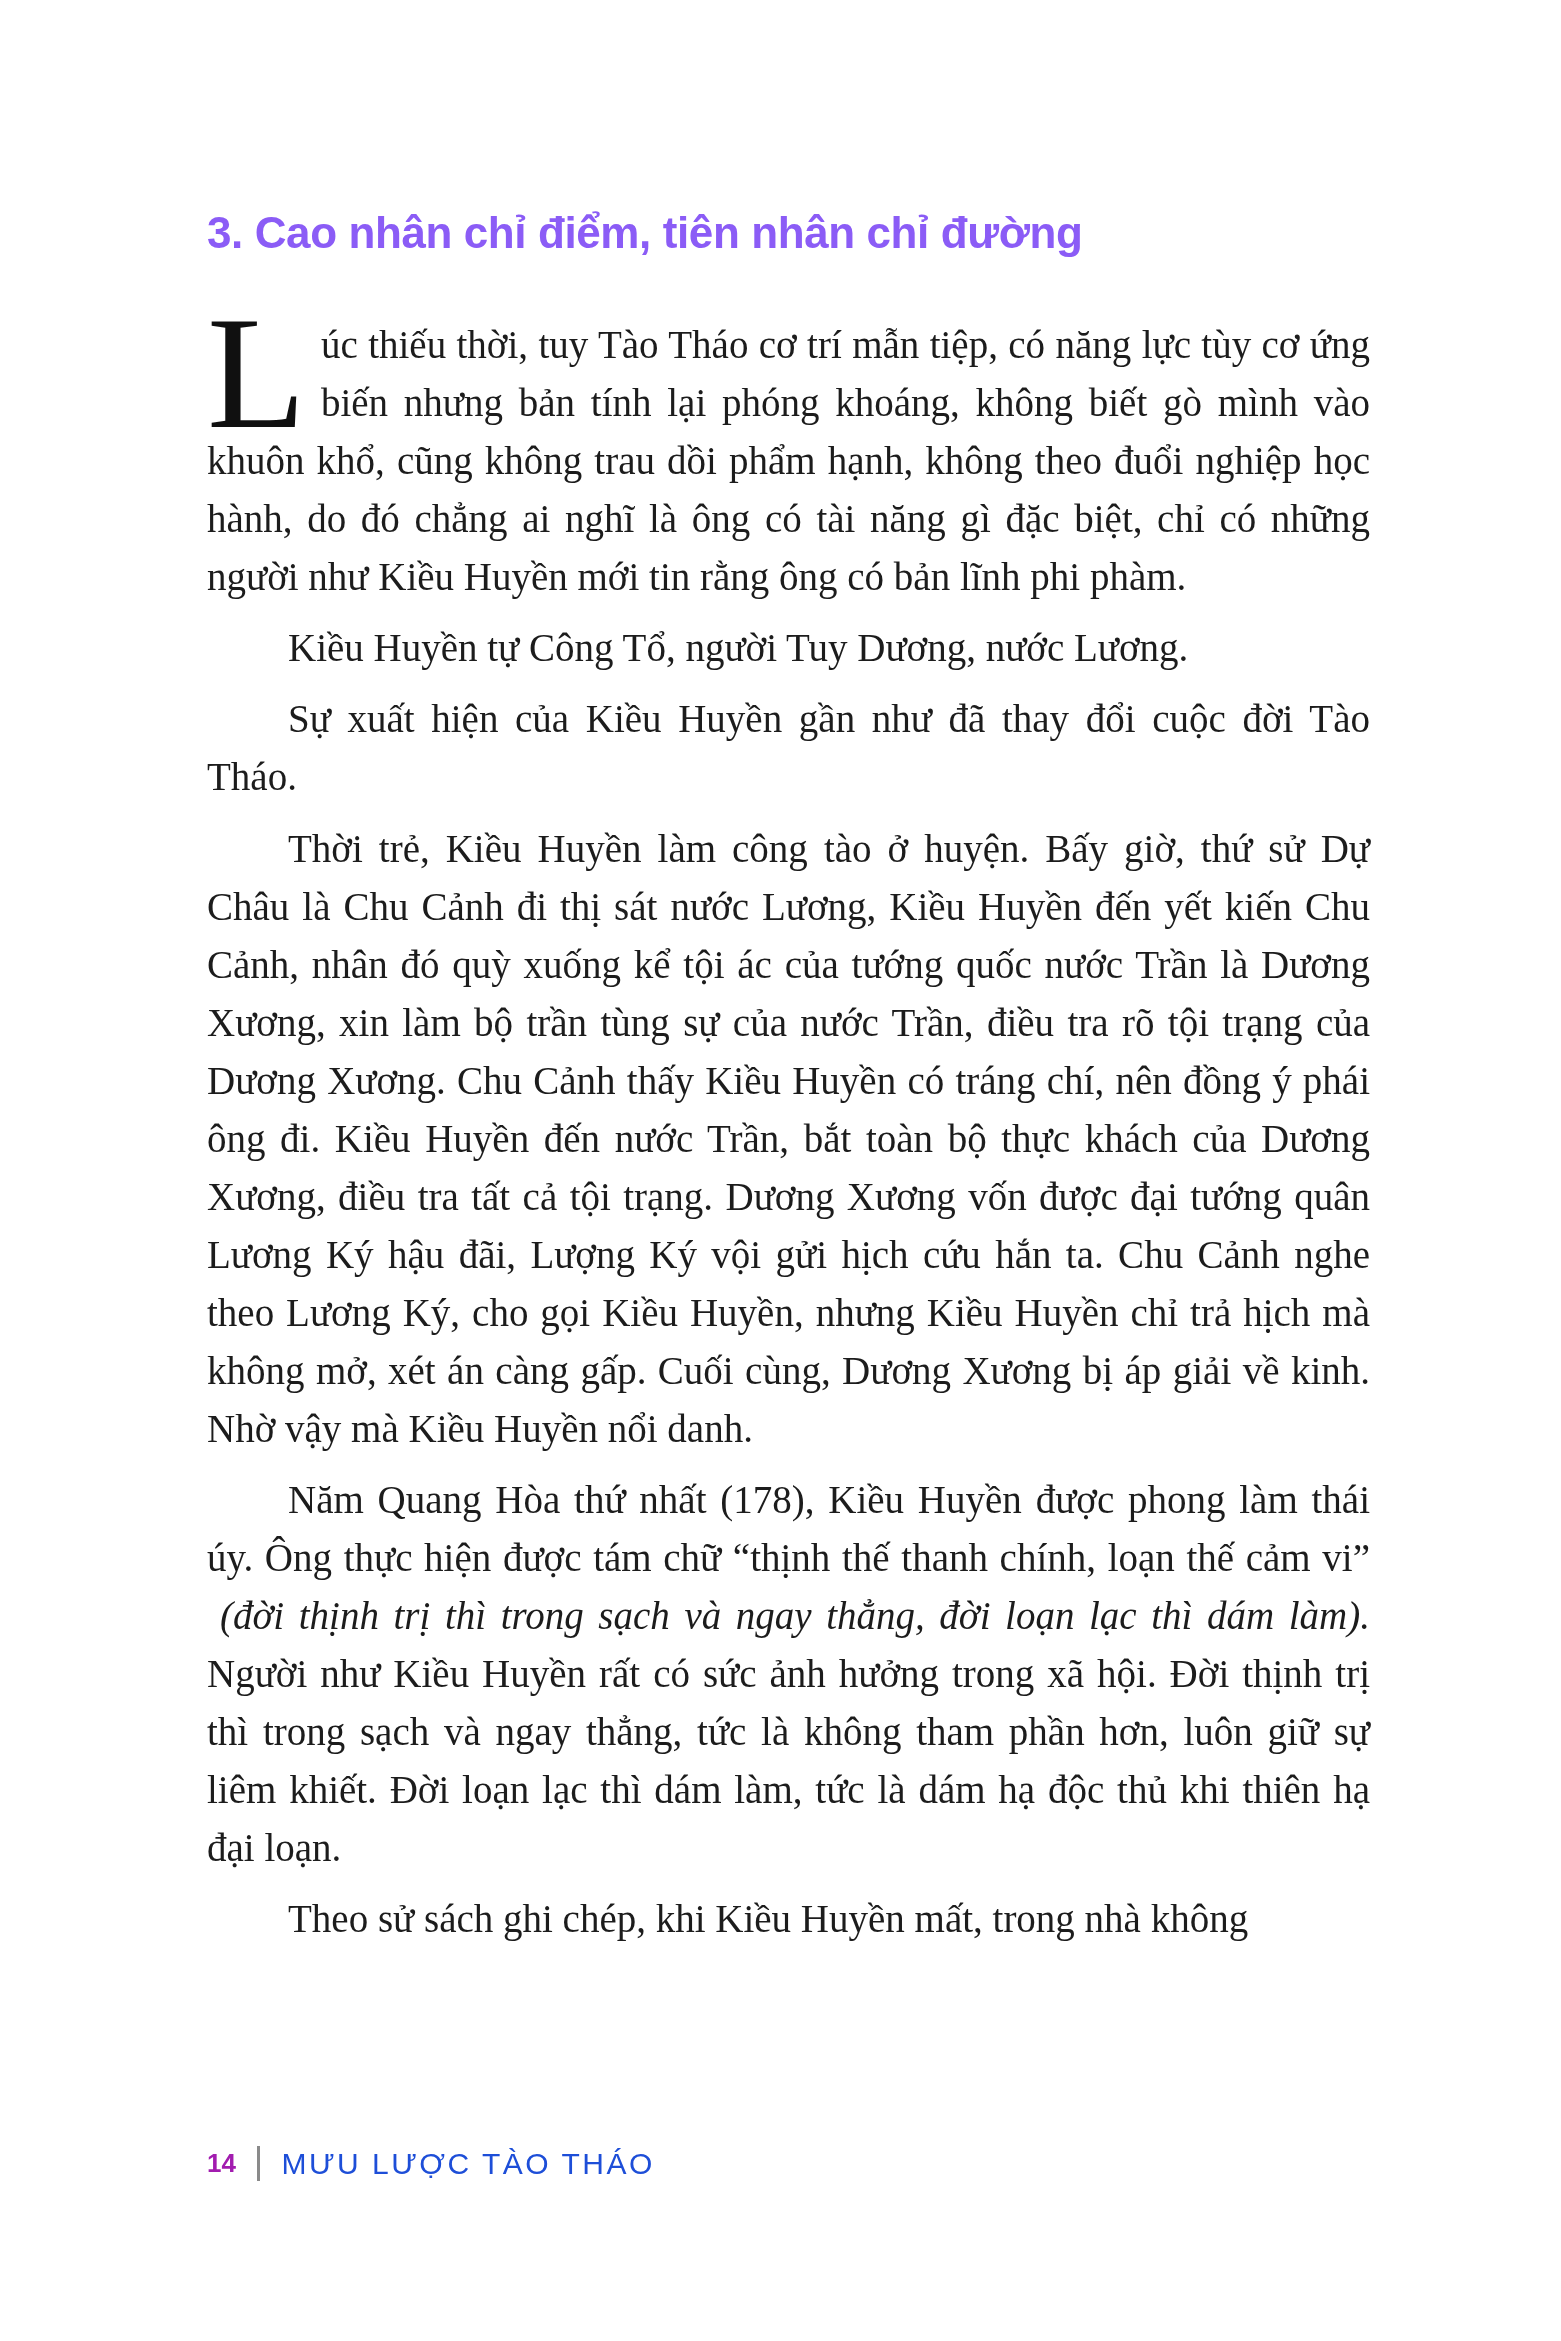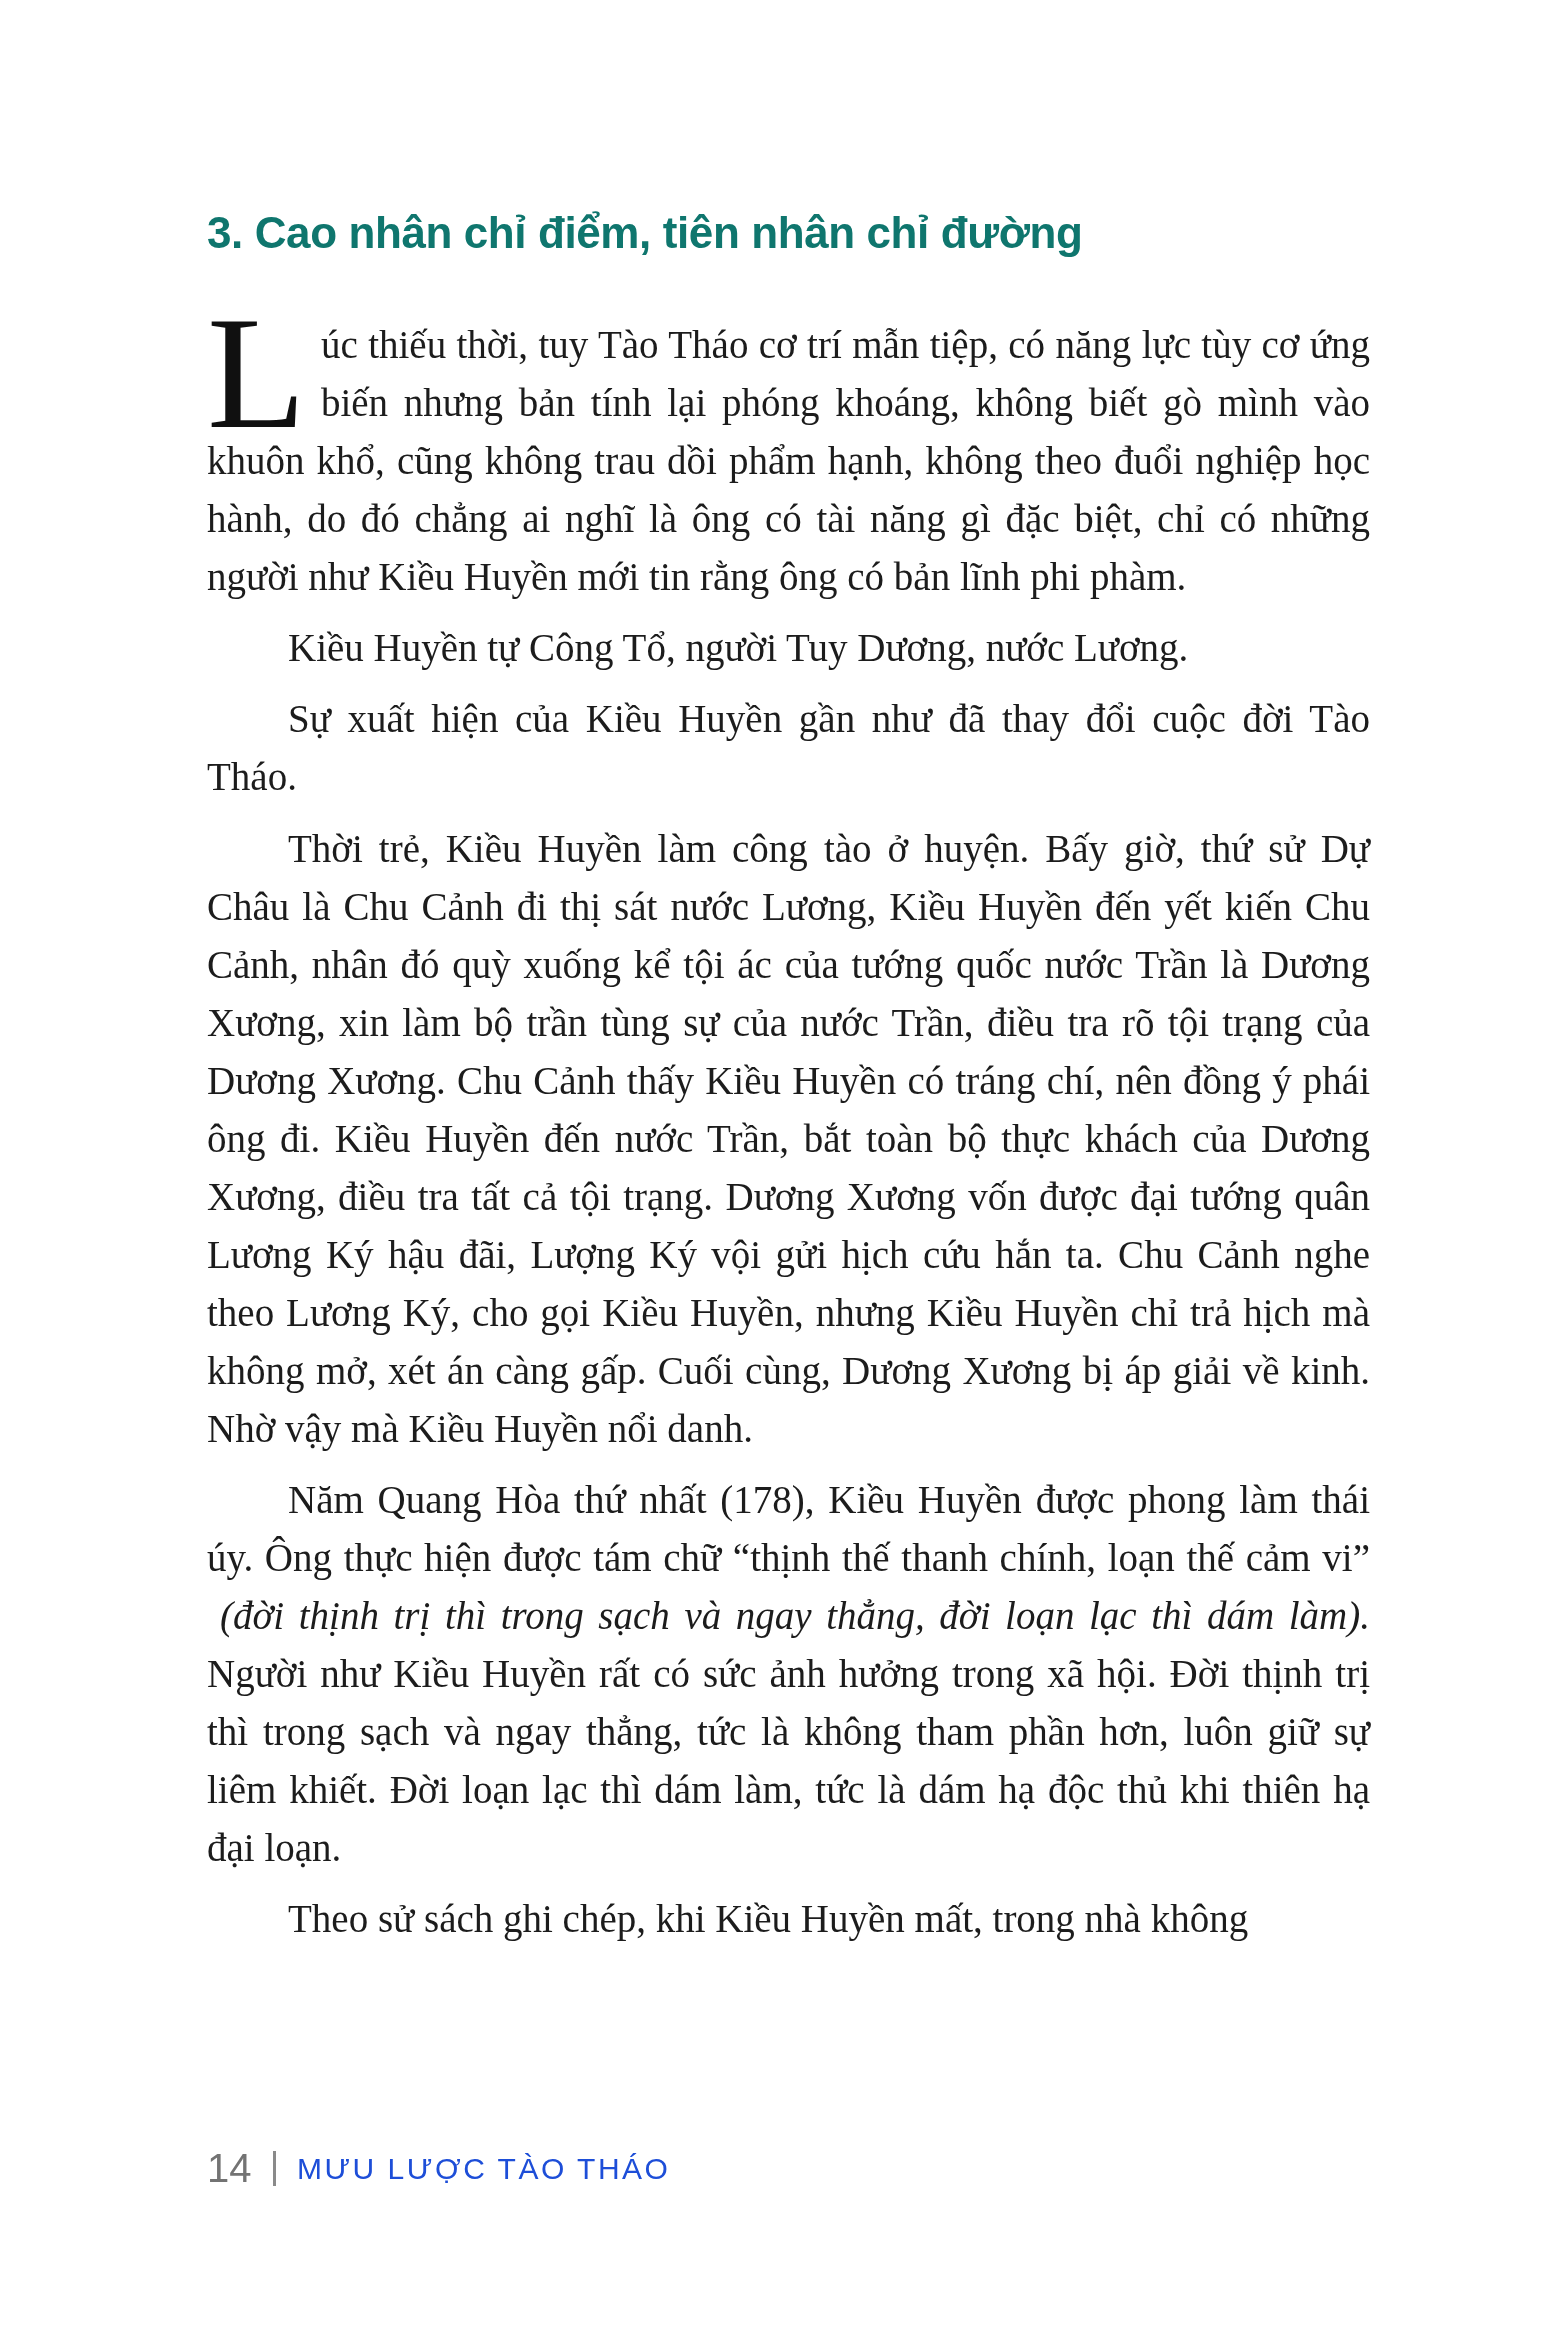--- a/index.html
+++ b/index.html
@@ -20,21 +20,21 @@
     position: absolute;
     left: 207px;
     top: 208px;
     width: 1163px;
   }
   .heading {
     font-family: "Liberation Sans", sans-serif;
     font-weight: 700;
     font-size: 44px;
     letter-spacing: -0.4px;
-    color: #0f766e;
+    color: #8b5cf6;
     margin: 0 0 58px 0;
   }
   p.body-par {
     margin: 0 0 13.2px 0;
     font-size: 39px;
     line-height: 58px;
     text-align: justify;
     text-indent: 81px;
     color: #1c1c1c;
   }
@@ -55,23 +55,23 @@
   }
   .footer {
     position: absolute;
     left: 207px;
     top: 2146px;
     display: flex;
     align-items: center;
     font-family: "Liberation Sans", sans-serif;
   }
   .footer .page-num {
-    font-weight: 400;
-    font-size: 40px;
-    color: #737373;
+    font-weight: 700;
+    font-size: 26px;
+    color: #a21caf;
   }
   .footer .sep {
     width: 2.5px;
     height: 35px;
     background: #8a8a8a;
     margin: 0 21.5px;
   }
   .footer .book-title {
     font-size: 30px;
     letter-spacing: 2.5px;

